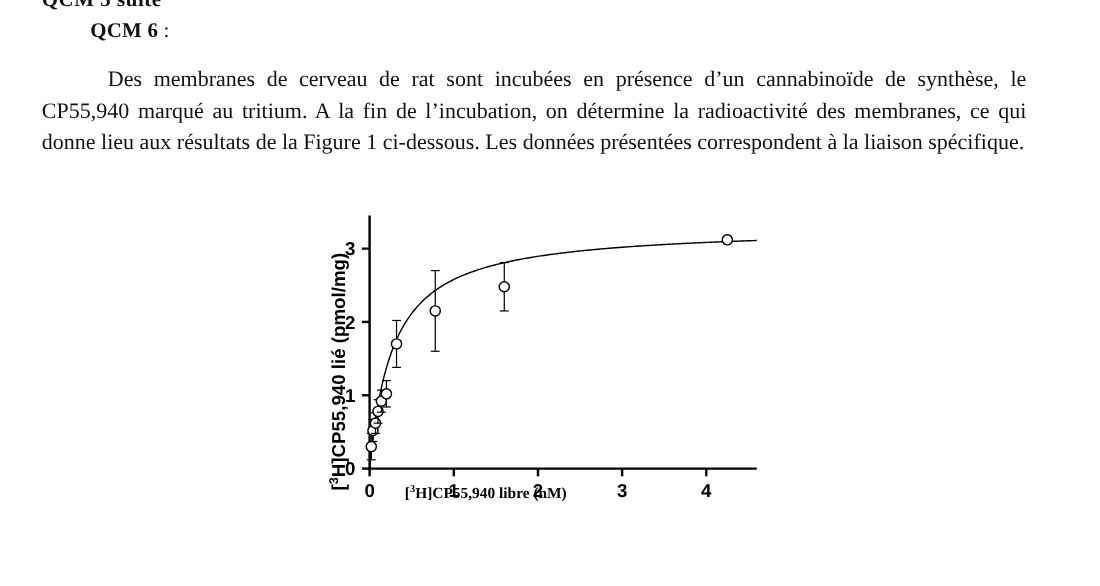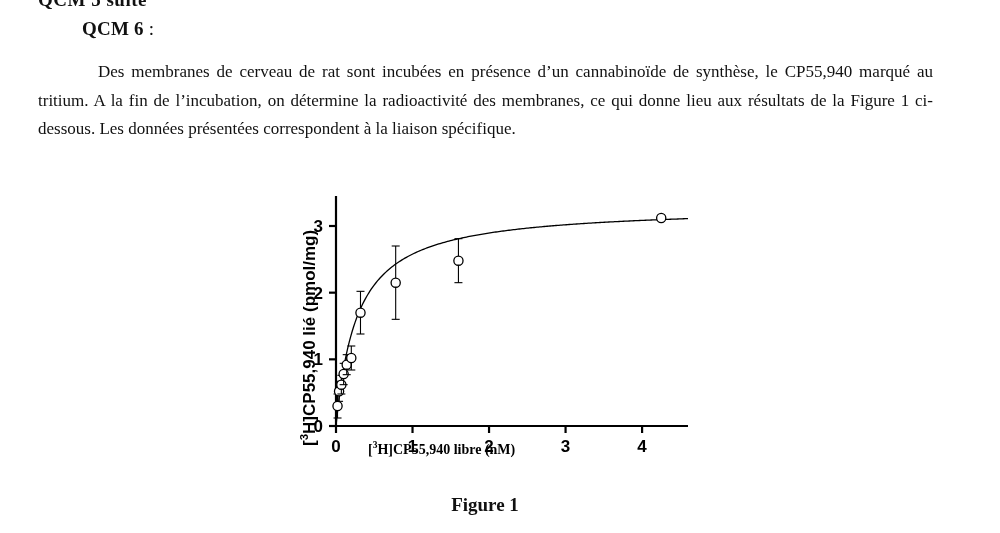--- a/index.html
+++ b/index.html
@@ -45,21 +45,21 @@
   .qcm-heading .colon {
     font-weight: normal;
   }
 
   
   .para {
     position: absolute;
     left: 38px;
     top: 58px;
     width: 895px;
-    font-size: 17px;
+    font-size: 20px;
     line-height: 28.5px;
     text-align: justify;
     text-justify: inter-word;
     text-indent: 60px;
   }
 
   
   .figure-wrap {
     position: absolute;
     left: 250px;
@@ -199,14 +199,13 @@
   </div>
 
   <div class="ylabel">
     <span>[</span><sup>3</sup><span>H]CP55,940 lié (pmol/mg)</span>
   </div>
 
   <div class="xlabel">
     <span>[</span><sup>3</sup><span>H]CP55,940 libre (nM)</span>
   </div>
 
-  <div class="fig-caption">Figure 1</div>
 </div>
 
 </body></html>

